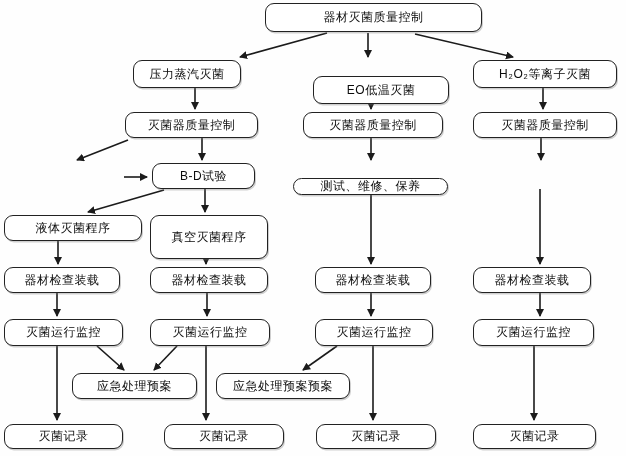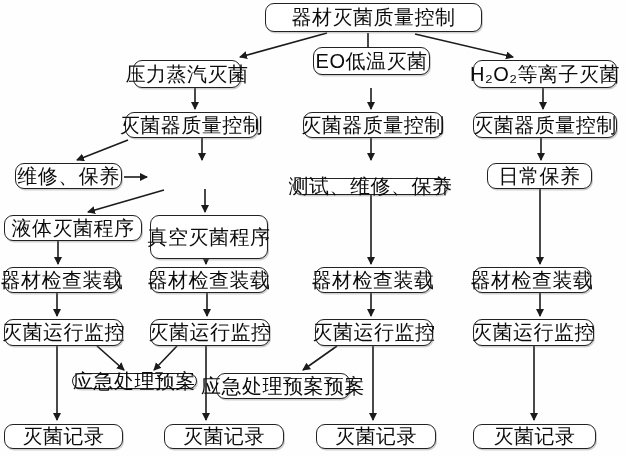--- a/index.html
+++ b/index.html
@@ -18,21 +18,21 @@
   }
   .node {
     position: absolute;
     box-sizing: border-box;
     background: #ffffff;
     border: 1.6px solid #222222;
     border-radius: 9px;
     display: flex;
     align-items: center;
     justify-content: center;
-    font-size: 20px;
+    font-size: 12px;
     color: #0c0c0c;
     letter-spacing: 0.5px;
     box-shadow: 1px 1.5px 0 rgba(120,120,120,0.35);
     white-space: nowrap;
     z-index: 2;
   }
   svg line { stroke: #1b1b1b; stroke-width: 1.6; }
 </style>
 </head>
 <body>
@@ -71,45 +71,44 @@
     <line x1="177" y1="346" x2="154" y2="370" marker-end="url(#ah)"></line>
     <line x1="206" y1="346" x2="206" y2="420" marker-end="url(#ah)"></line>
     <line x1="337" y1="346" x2="303" y2="370" marker-end="url(#ah)"></line>
     <line x1="373" y1="346" x2="373" y2="420" marker-end="url(#ah)"></line>
     <line x1="534" y1="346" x2="534" y2="420" marker-end="url(#ah)"></line>
   </svg>
 
   <div class="node" style="left:265px;top:3px;width:217px;height:29px">器材灭菌质量控制</div>
 
   <div class="node" style="left:133px;top:60px;width:108px;height:28px">压力蒸汽灭菌</div>
-  <div class="node" style="left:313px;top:47px;width:117px;height:28px">EO低温灭菌</div>
+  <div class="node" style="left:313px;top:76px;width:136px;height:28px">EO低温灭菌</div>
   <div class="node" style="left:473px;top:60px;width:144px;height:28px">H₂O₂等离子灭菌</div>
 
   <div class="node" style="left:125px;top:112px;width:133px;height:26px">灭菌器质量控制</div>
   <div class="node" style="left:303px;top:112px;width:140px;height:26px">灭菌器质量控制</div>
   <div class="node" style="left:473px;top:112px;width:144px;height:26px">灭菌器质量控制</div>
 
-  <div class="node" style="left:15px;top:163px;width:107px;height:26px">维修、保养</div>
+  <div class="node" style="left:152px;top:163px;width:103px;height:26px">B-D试验</div>
   <div class="node" style="left:293px;top:178px;width:155px;height:17px">测试、维修、保养</div>
-  <div class="node" style="left:487px;top:163px;width:105px;height:26px">日常保养</div>
 
   <div class="node" style="left:4px;top:215px;width:138px;height:26px">液体灭菌程序</div>
   <div class="node" style="left:150px;top:215px;width:118px;height:44px">真空灭菌程序</div>
 
   <div class="node" style="left:4px;top:267px;width:116px;height:26px">器材检查装载</div>
   <div class="node" style="left:150px;top:267px;width:118px;height:26px">器材检查装载</div>
   <div class="node" style="left:315px;top:267px;width:116px;height:26px">器材检查装载</div>
   <div class="node" style="left:473px;top:267px;width:118px;height:26px">器材检查装载</div>
 
   <div class="node" style="left:4px;top:319px;width:119px;height:27px">灭菌运行监控</div>
   <div class="node" style="left:150px;top:319px;width:120px;height:27px">灭菌运行监控</div>
   <div class="node" style="left:315px;top:319px;width:118px;height:27px">灭菌运行监控</div>
   <div class="node" style="left:473px;top:319px;width:121px;height:27px">灭菌运行监控</div>
 
-  <div class="node" style="left:72px;top:373px;width:125px;height:16px">应急处理预案</div>
+  <div class="node" style="left:72px;top:373px;width:125px;height:26px">应急处理预案</div>
   <div class="node" style="left:216px;top:373px;width:134px;height:26px">应急处理预案预案</div>
 
   <div class="node" style="left:4px;top:424px;width:119px;height:25px">灭菌记录</div>
   <div class="node" style="left:164px;top:424px;width:120px;height:25px">灭菌记录</div>
   <div class="node" style="left:316px;top:424px;width:120px;height:25px">灭菌记录</div>
   <div class="node" style="left:473px;top:424px;width:123px;height:25px">灭菌记录</div>
 
 </div>
 
 </body></html>

